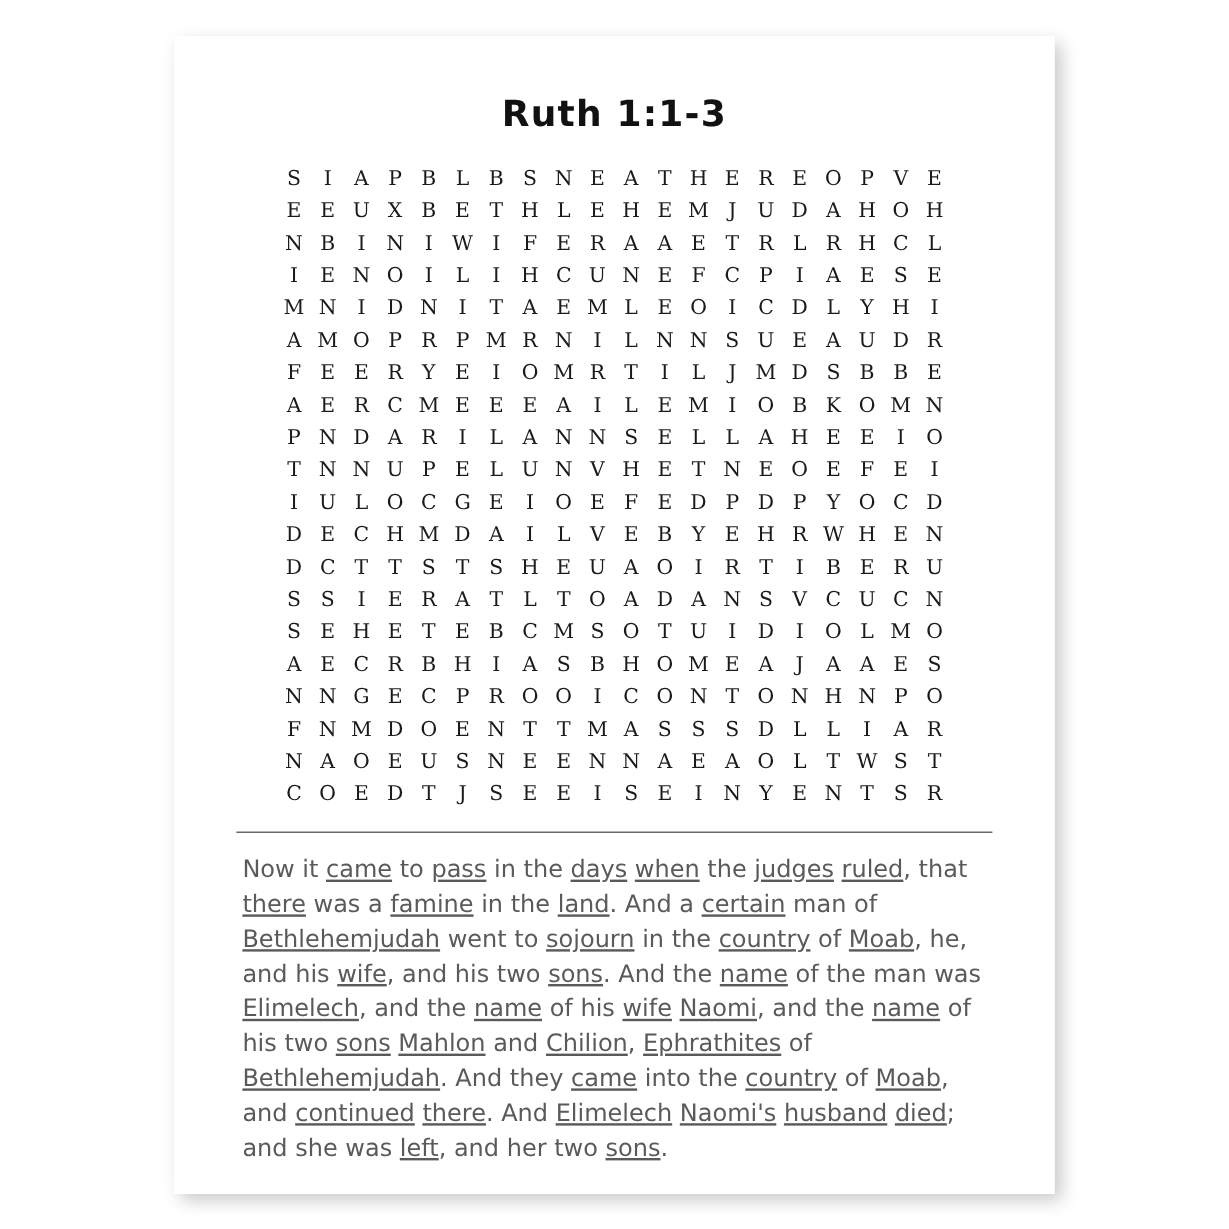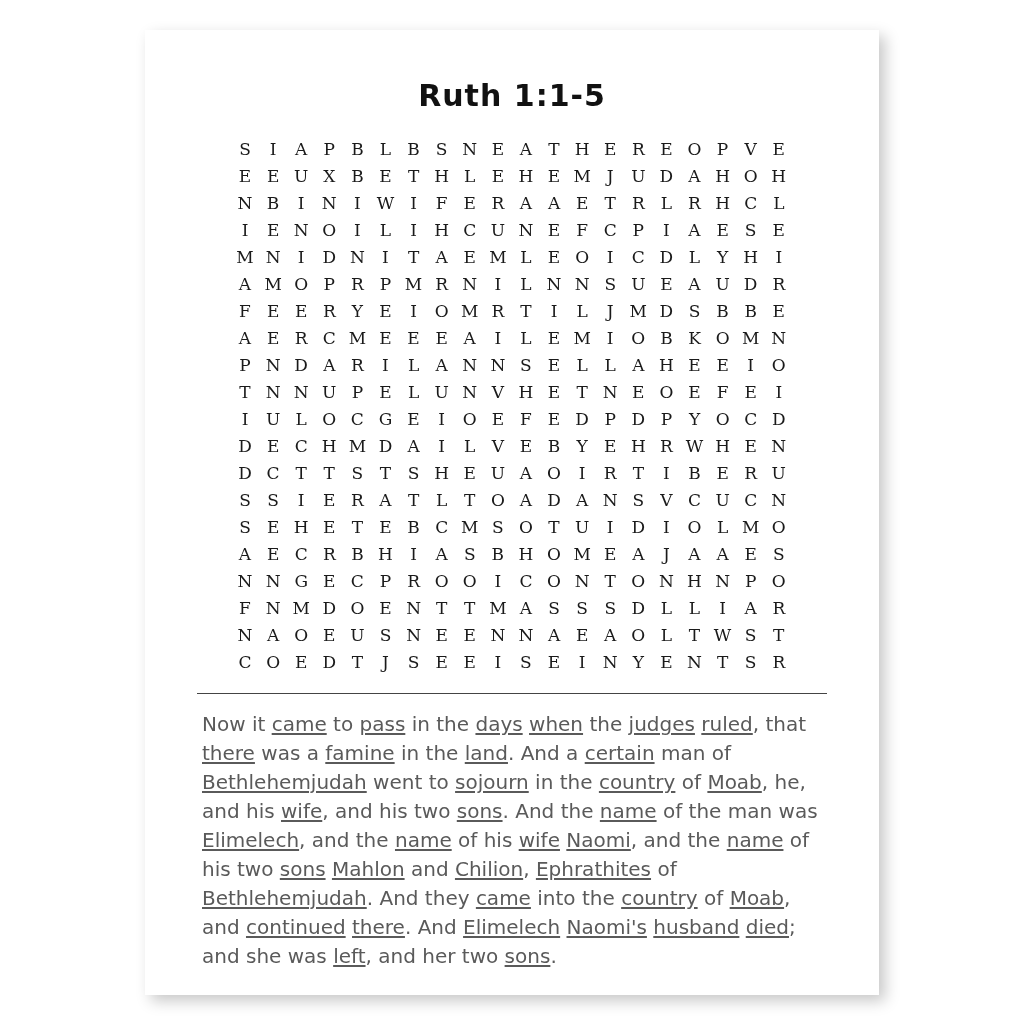--- a/index.html
+++ b/index.html
@@ -85,21 +85,21 @@
     text-decoration: underline;
     text-underline-offset: 2px;
   }
 </style>
 </head>
 <body>
 
 <div class="canvas">
   <div class="page">
 
-    <div class="title">Ruth 1:1-5</div>
+    <div class="title">Ruth 1:1-3</div>
 
     <div class="grid">
         <div class="grid-row">
           <span class="cell">S</span>
           <span class="cell">I</span>
           <span class="cell">A</span>
           <span class="cell">P</span>
           <span class="cell">B</span>
           <span class="cell">L</span>
           <span class="cell">B</span>

